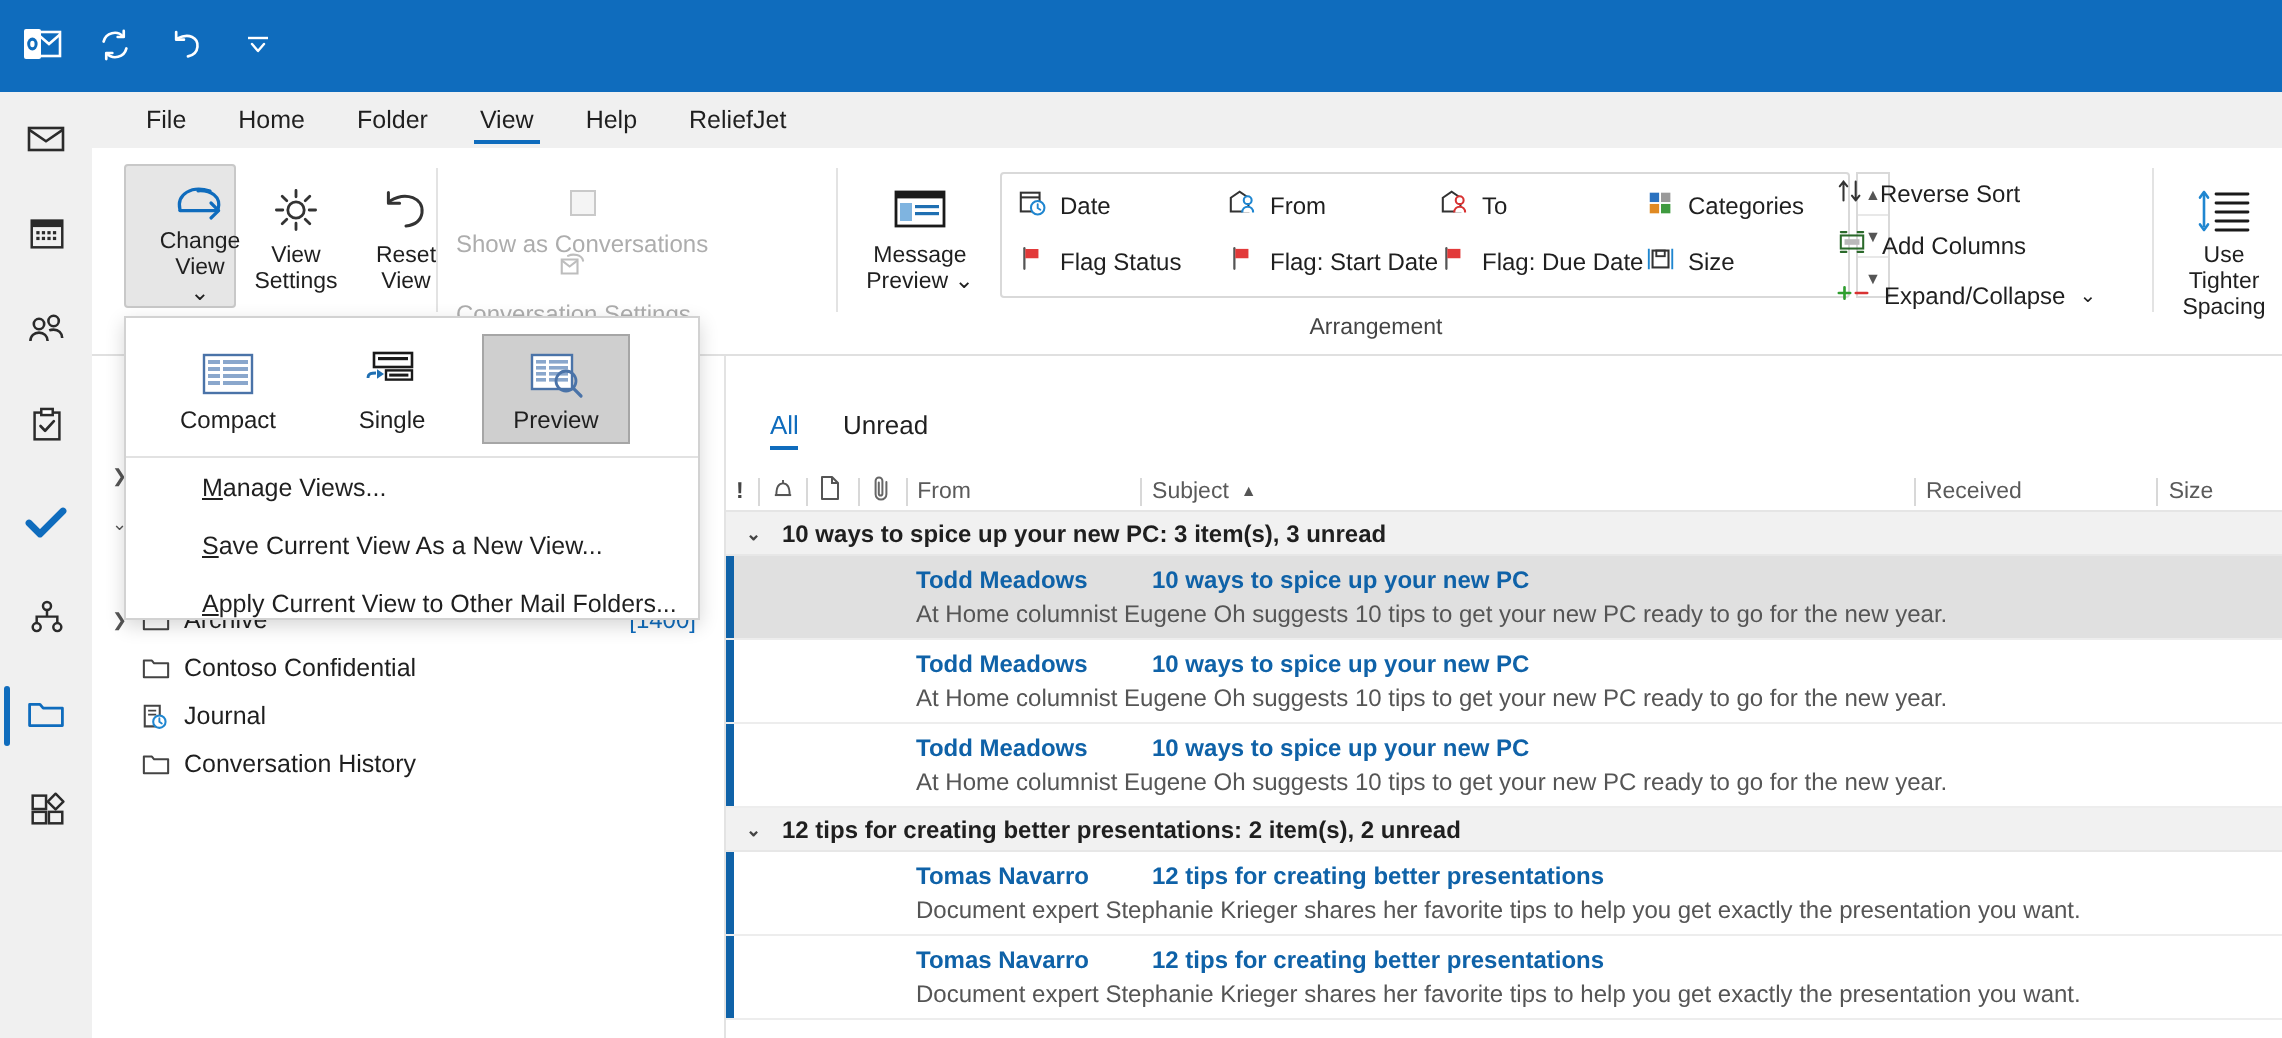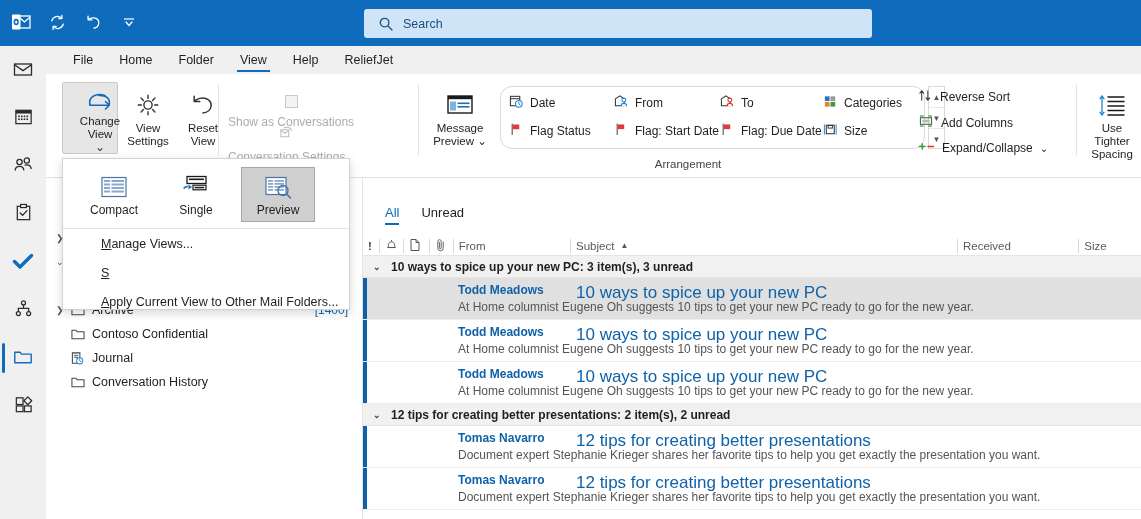--- a/index.html
+++ b/index.html
@@ -78,21 +78,21 @@
   .bigbtn .bico { height: 34px; display: flex; align-items: center; justify-content: center; }
   .bigbtn.pressed { background: #e6e6e6; border: 1px solid #c8c8c8; border-radius: 2px; }
 
   .chk {
     position: absolute; display: flex; align-items: center; gap: 7px;
     font-size: 12px; color: #adadad; cursor: default; flex-direction: column;
   }
   .chk .box { width: 13px; height: 13px; border: 1px solid #c9c9c9; background: #f4f4f4; }
 
   .arrbox {
-    position: absolute; border: 1px solid #d9d9d9; border-radius: 12px; background: #fff;
+    position: absolute; border: 1px solid #d9d9d9; border-radius: 2px; background: #fff;
   }
   .arritem {
     position: absolute; display: flex; align-items: center; gap: 6px;
     font-size: 12px; color: #1f1f1f; cursor: pointer; white-space: nowrap;
   }
   .arrlabel {
     position: absolute; font-size: 11.5px; color: #444; text-align: center; width: 100%;
   }
   .spin {
     position: absolute; width: 17px; border: 1px solid #d9d9d9; background: #fff;
@@ -165,21 +165,21 @@
   }
   .grphdr .gchev { width: 18px; font-size: 9px; color: #444; }
 
   .mrow {
     position: relative; height: 42px; border-bottom: 1px solid #ededed; cursor: pointer;
     background: #fff;
   }
   .mrow.selected { background: #e0e0e0; }
   .mrow .unreadbar { position: absolute; left: 0; top: 0; bottom: 0; width: 4px; background: #0f62a8; }
   .mrow .sender { position: absolute; left: 95px; top: 5px; font-size: 12px; font-weight: bold; color: #0f62a8; }
-  .mrow .subj { position: absolute; left: 213px; top: 5px; font-size: 17px; font-weight: normal; color: #0f62a8; }
+  .mrow .subj { position: absolute; left: 213px; top: 5px; font-size: 12px; font-weight: bold; color: #0f62a8; }
   .mrow .prev { position: absolute; left: 95px; top: 22px; font-size: 12px; color: #555; }
   .clipwrap { position: absolute; left: 0; top: 78px; width: 778px; height: 263px; overflow: hidden; }
 </style>
 </head>
 <body>
 
 <div id="app">
 
   <div class="titlebar">
     <div class="qat">
@@ -205,29 +205,20 @@
           <path d="M5 6.5 C11 3.5 16 6 15.5 11 C15.2 14 13 15.5 10.5 16" stroke="#fff" stroke-width="1.4" fill="none" stroke-linecap="round"></path>
           <path d="M4.3 3.2 L4.3 7.2 L8.4 7.2" stroke="#fff" stroke-width="1.4" fill="none" stroke-linecap="round" stroke-linejoin="round"></path>
         </svg>
       </span>
       <span class="qicon">
         <svg width="14" height="14" viewBox="0 0 14 14" fill="none">
           <path d="M2 4 H12" stroke="#fff" stroke-width="1.2"></path>
           <path d="M4 7 L7 10.5 L10 7" stroke="#fff" stroke-width="1.2" fill="none" stroke-linecap="round" stroke-linejoin="round"></path>
         </svg>
       </span>
-    </div>
-    <div class="searchbox">
-      <span class="sicon">
-        <svg width="16" height="16" viewBox="0 0 16 16" fill="none">
-          <circle cx="6.6" cy="6.6" r="4.3" stroke="#17548c" stroke-width="1.3" fill="none"></circle>
-          <path d="M9.8 9.8 L14 14" stroke="#17548c" stroke-width="1.3" stroke-linecap="round"></path>
-        </svg>
-      </span>
-      <span class="sph">Search</span>
     </div>
   </div>
 
   <div class="rail">
     <div class="rail-item">
       <span>
         <svg width="22" height="22" viewBox="0 0 22 22" fill="none">
           <rect x="2.5" y="6" width="17" height="11" stroke="currentColor" stroke-width="1.3" fill="none"></rect>
           <path d="M2.5 6.8 L11 12.6 L19.5 6.8" stroke="currentColor" stroke-width="1.3" fill="none"></path>
         </svg>
@@ -790,20 +781,21 @@
         <span>Preview</span>
       </div>
     </div>
     <div class="dd-div"></div>
     <div class="dd-item">
       <u>M</u>
         <span>anage Views...</span>
     </div>
     <div class="dd-item">
       <u>S</u>
+        <span>ave Current View As a New View...</span>
     </div>
     <div class="dd-item">
       <u>A</u>
         <span>pply Current View to Other Mail Folders...</span>
     </div>
   </div>
 
 </div>
 
 </body></html>

